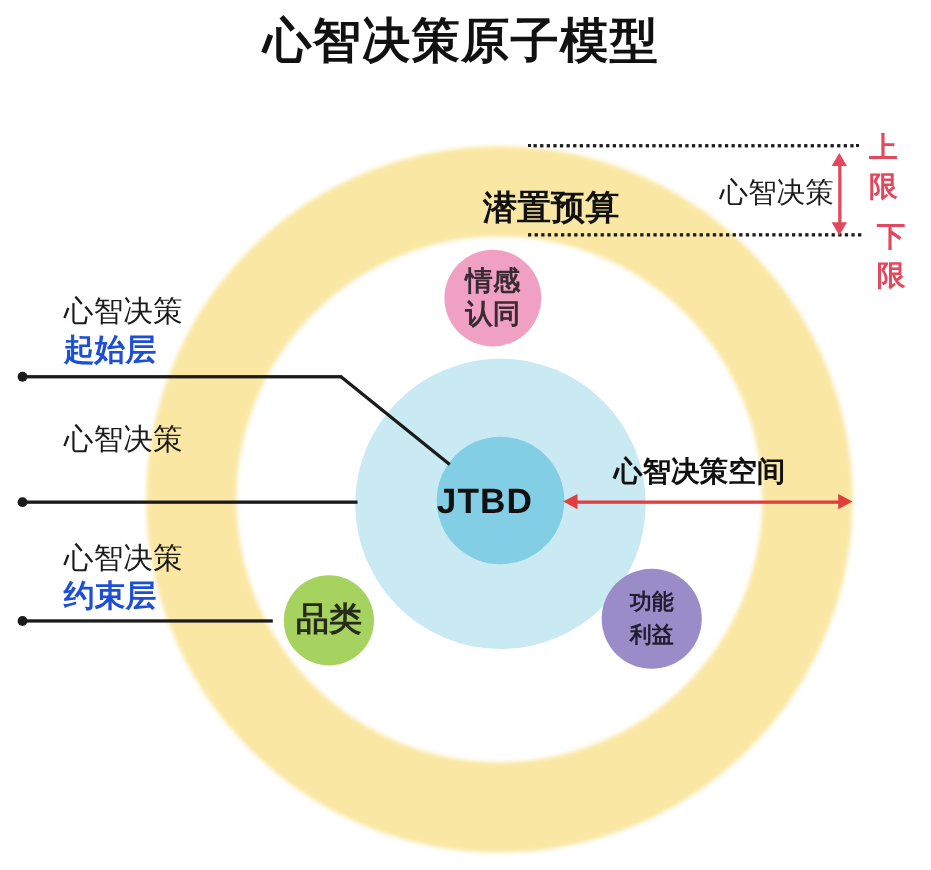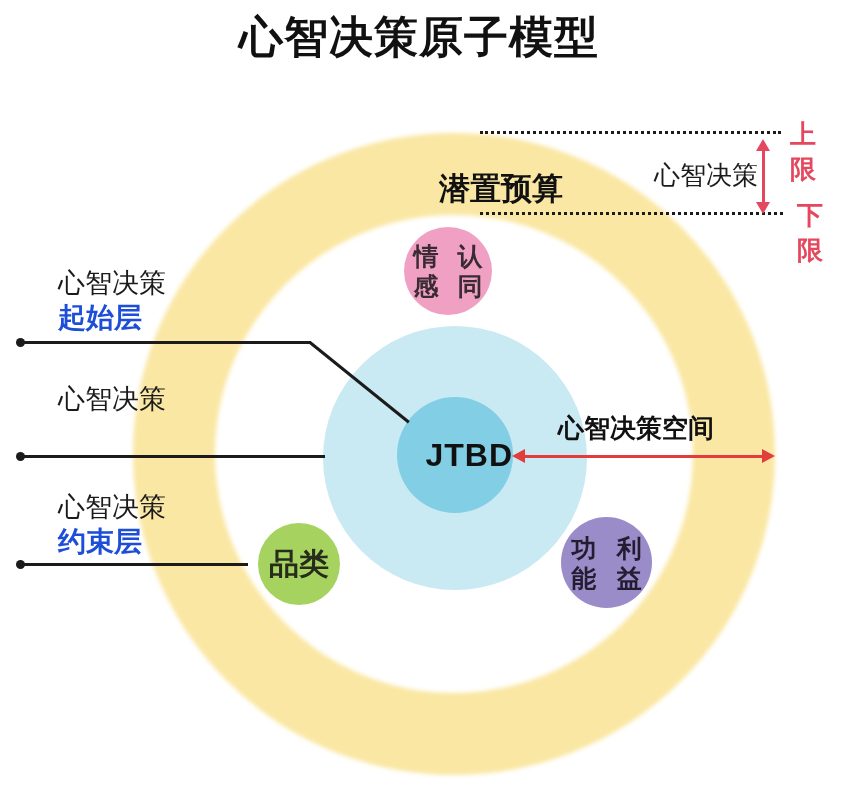--- a/index.html
+++ b/index.html
@@ -19,31 +19,31 @@
     border:82px solid var(--ring-yellow);border-radius:50%;
     filter:blur(2px);
   }
   .halo{
     left:323px;top:326px;width:264px;height:264px;border-radius:50%;
     background:var(--halo-blue);
   }
   .core{
     left:397px;top:397px;width:116px;height:116px;border-radius:50%;
     background:var(--core-blue);
-    display:flex;align-items:center;justify-content:flex-end;
+    display:flex;align-items:center;justify-content:flex-start;
   }
   .core-label{font-size:32px;font-weight:800;color:#111;letter-spacing:1px;}
   .bubble{
-    border-radius:50%;display:flex;flex-direction:row;
+    border-radius:50%;display:flex;flex-direction:column;
     align-items:center;justify-content:center;text-align:center;
     font-weight:600;line-height:30px;
   }
   .bubble-emotion{left:404px;top:227px;width:88px;height:88px;background:var(--emotion-pink);color:#3a2a34;font-size:25px;}
   .bubble-category{left:258px;top:523px;width:82px;height:82px;background:var(--category-green);color:#262b1c;font-size:30px;}
-  .bubble-function{left:561px;top:517px;width:91px;height:91px;background:var(--function-purple);color:#221d30;font-size:25px;}
+  .bubble-function{left:547px;top:517px;width:91px;height:91px;background:var(--function-purple);color:#221d30;font-size:20px;}
   
   .latent-label{left:396px;top:168px;font-size:31px;font-weight:800;color:#111;margin-left:43px;}
   .dotted{height:0;border-top:3px dotted var(--line-black);}
   .dotted-upper{left:480px;top:131px;width:301px;}
   .dotted-lower{left:480px;top:212px;width:303px;}
   .limit{font-size:26px;font-weight:700;color:var(--budget-red);}
   .limit-upper{left:790px;top:117px;}
   .limit-lower{left:797px;top:198px;}
   .range-label{left:654px;top:158px;font-size:26px;font-weight:500;color:#1b1b1b;}
   .v-arrow{left:755px;top:139px;width:18px;height:75px;}

